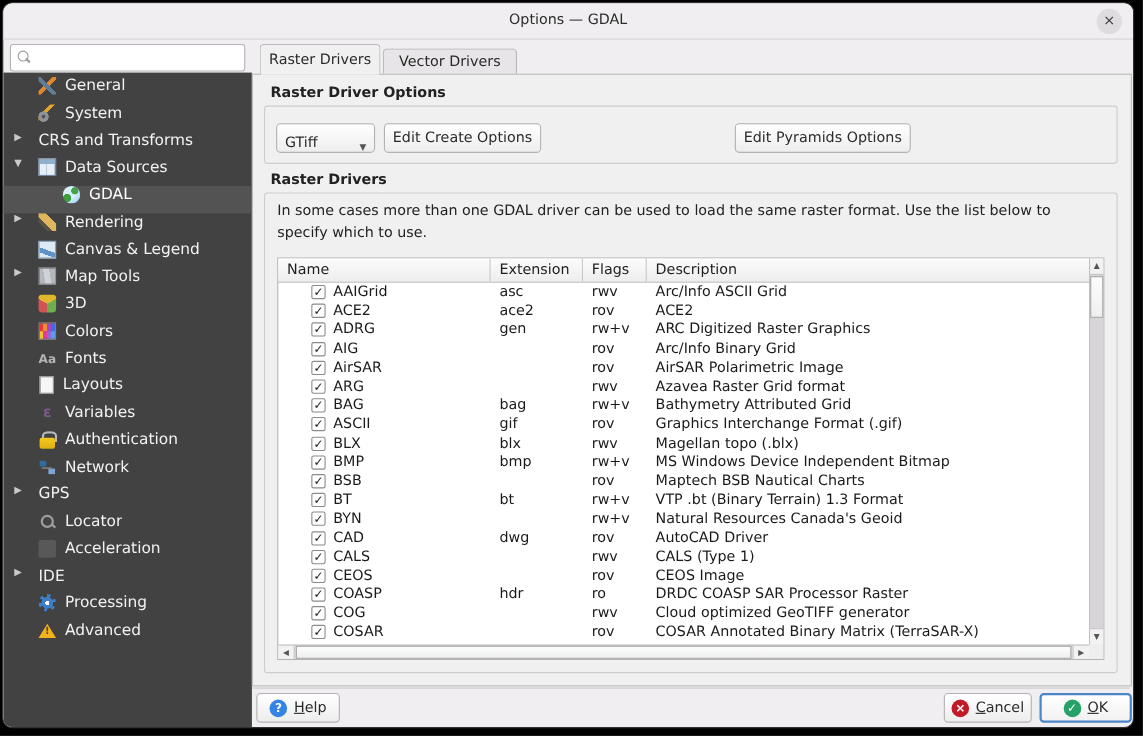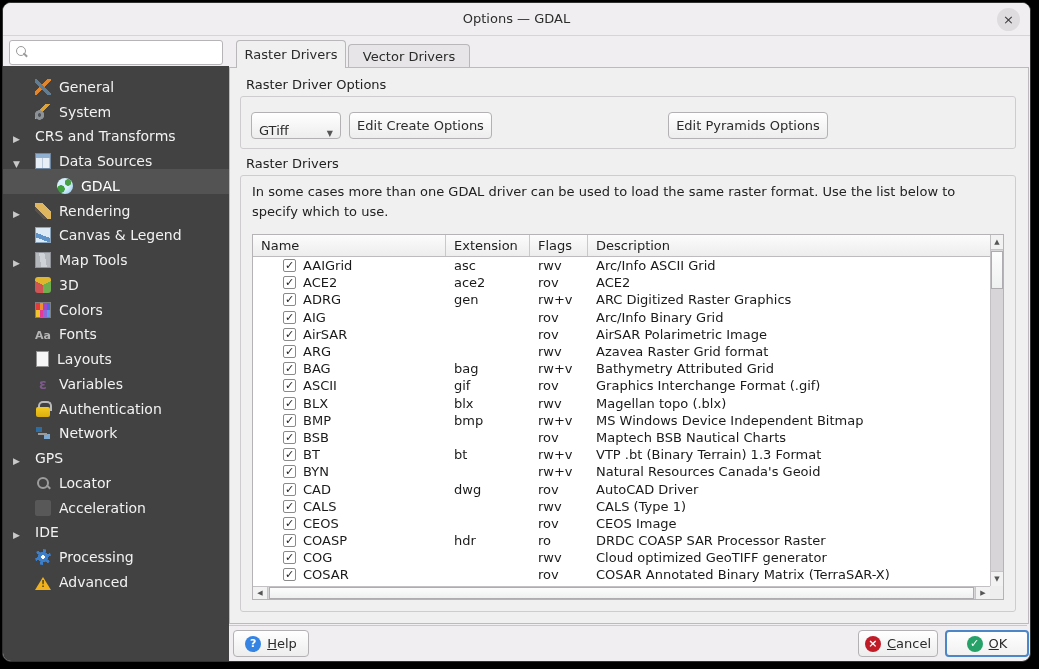--- a/index.html
+++ b/index.html
@@ -16,21 +16,21 @@
 
   
   .search-input{position:absolute;left:6px;top:37px;width:214px;height:25px;border:1px solid #b6b4b6;
                 border-radius:3px;background:#fff;padding:0 6px 0 26px;font-size:13px;font-family:inherit;color:#333}
   .search-icon{position:absolute;left:13px;top:43px;width:13px;height:13px;z-index:4}
   .search-icon::before{content:"";position:absolute;left:0;top:0;width:8px;height:8px;border:1.5px solid #9a9a9a;border-radius:50%}
   .search-icon::after{content:"";position:absolute;left:7px;top:8px;width:5px;height:1.5px;background:#9a9a9a;transform:rotate(45deg)}
 
   
   .sidebar{position:absolute;left:0;top:63px;width:226px;bottom:0;background:#424242;padding-top:4px;overflow:hidden}
-  .sb-item{display:flex;align-items:flex-end;height:24.75px;color:#f2f2f2;font-size:14px;padding-left:8px;white-space:nowrap;cursor:default}
+  .sb-item{display:flex;align-items:flex-start;height:24.75px;color:#f2f2f2;font-size:14px;padding-left:8px;white-space:nowrap;cursor:default}
   .sb-item.sel{background:#535353;color:#fff}
   .sb-arrow{width:24px;flex:none;font-size:9px;color:#c9c9c9;padding-left:2px}
   .sb-item.child .sb-arrow{width:46px}
   .sb-ico{width:16px;height:16px;margin-right:8px;position:relative;flex:none;display:inline-block;text-align:center}
   .sb-label{overflow:hidden}
 
   .ico-general{background:linear-gradient(45deg,transparent 40%,#5f7d95 40% 56%,transparent 56%),
                linear-gradient(135deg,transparent 40%,#e0862e 40% 56%,transparent 56%)}
   .ico-system{background:radial-gradient(circle at 4.5px 11px,#50555a 0 1.5px,transparent 2px),
               radial-gradient(circle at 4.5px 11px,#8d9298 0 4.5px,transparent 5px),
@@ -62,21 +62,21 @@
   .ico-advanced{width:0;height:0;border-left:8px solid transparent;border-right:8px solid transparent;border-bottom:13px solid #f2b11e;margin-top:2px}
   .ico-advanced::after{content:"!";position:absolute;left:-2px;top:2px;font-size:9px;font-weight:bold;color:#5a4a10}
 
   
   .tab{position:absolute;border:1px solid #b9b7b9;border-bottom:none;border-radius:4px 4px 0 0;
        font-size:13px;color:#2a2a2a;text-align:center;cursor:default}
   .tab-raster{left:233px;top:37px;width:110px;height:28px;line-height:28px;background:#f1f0f1;z-index:3}
   .tab-vector{left:345px;top:41px;width:122px;height:24px;line-height:23px;background:#e7e5e7;z-index:1}
   .panel{position:absolute;left:226px;top:64px;width:800px;height:557px;background:#f1f0f1;border:1px solid #bcbabc;z-index:2}
 
-  .group-title{position:absolute;font-size:13px;font-weight:normal;color:#222}
+  .group-title{position:absolute;font-size:13px;font-weight:bold;color:#222}
   .group-box{position:absolute;border:1px solid #cecccf;border-radius:3px}
 
   .g1-title{left:16px;top:9px}
   .g1-box{left:10px;top:28px;width:776px;height:53px}
   .combo{position:absolute;left:21px;top:44px;width:90px;height:27px;display:flex;align-items:flex-end;
          background:linear-gradient(#fff,#eeedee);border:1px solid #b3b1b3;border-radius:4px;
          font-size:13px;color:#2b2b2b;padding:0 7px;cursor:default}
   .combo .caret{margin-left:auto;font-size:8px;color:#555}
   .btn{position:absolute;height:27px;display:flex;align-items:center;justify-content:center;gap:6px;
        background:linear-gradient(#fff,#eeedee);border:1px solid #b3b1b3;border-radius:4px;

